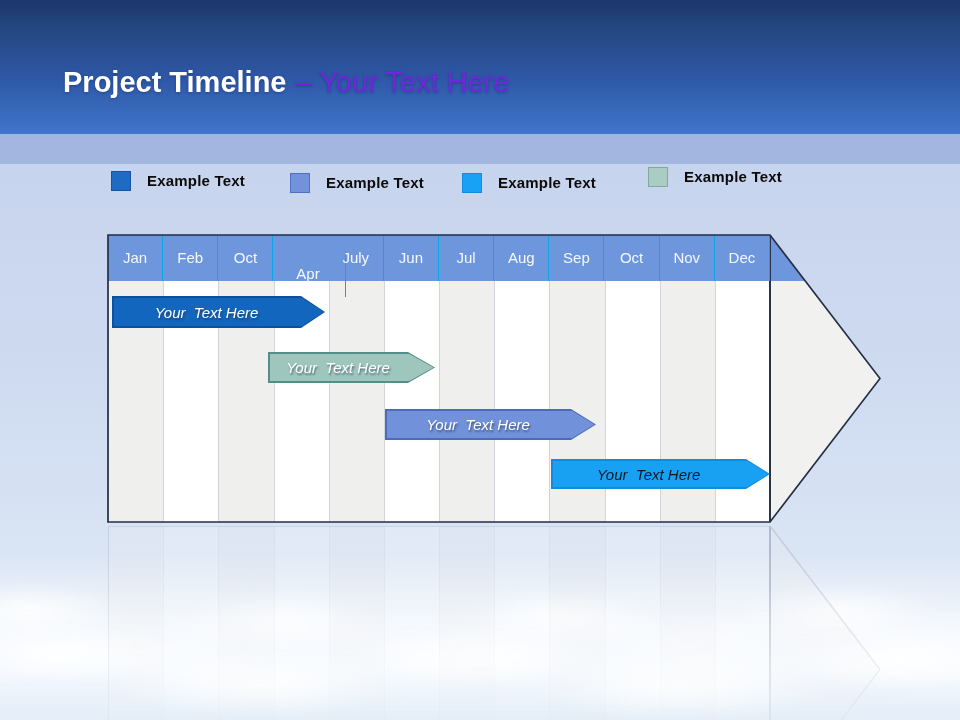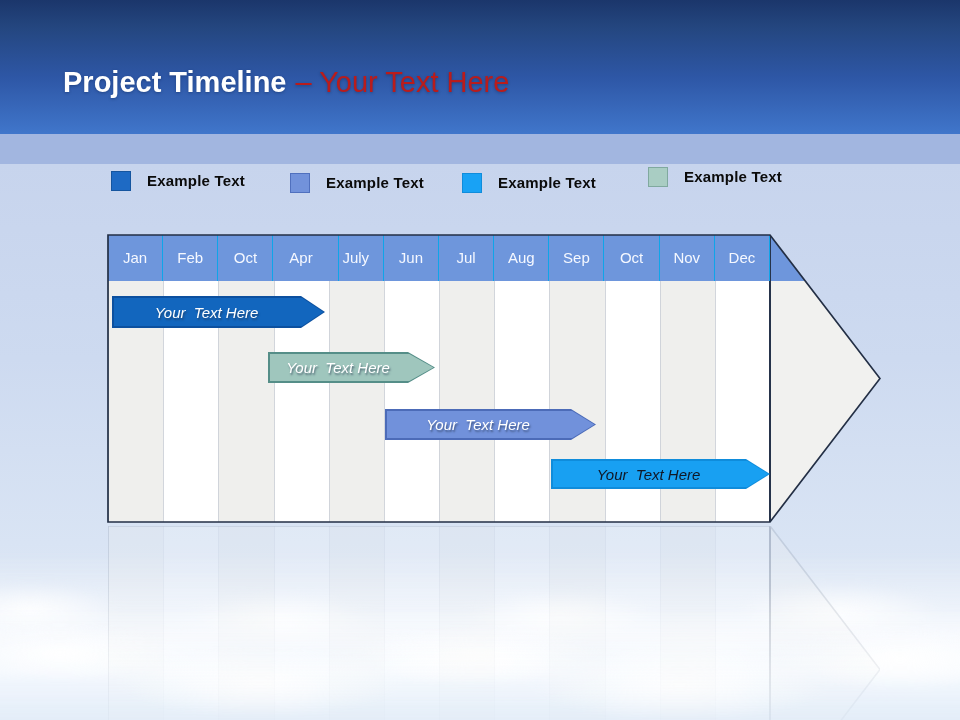--- a/index.html
+++ b/index.html
@@ -12,21 +12,21 @@
   .banner{
     position:absolute;left:0;top:0;width:960px;height:134px;
     background:linear-gradient(180deg,#1B366B 0%,#24467F 20%,#2E57A6 58%,#4076CB 100%);
   }
   .slide-title{
     position:absolute;left:63px;top:62px;height:40px;line-height:40px;
     color:#FFFFFF;font-size:29px;white-space:pre;
     text-shadow:0 1px 3px rgba(10,25,60,.35);
   }
   .slide-title .t-bold{font-weight:700;margin-top:45px;}
-  .slide-title .t-rest{font-weight:400;color:#b91c1c;margin-left:9px;}
+  .slide-title .t-rest{font-weight:400;color:#6d28d9;margin-left:9px;}
   
   .band{position:absolute;left:0;top:134px;width:960px;height:30px;background:#A2B6E0;}
   .sky{
     position:absolute;left:0;top:164px;width:960px;height:556px;
     background:linear-gradient(180deg,#C7D4ED 0%,#CDDAF0 35%,#D9E4F4 68%,#E7EFF9 100%);
   }
   .clouds-a{
     position:absolute;left:-20px;top:532px;width:1000px;height:190px;
     background:
       radial-gradient(ellipse 140px 45px at 5% 42%, rgba(255,255,255,.95), transparent 65%),
@@ -137,21 +137,21 @@
   <div class="timeline">
     <div class="tl-fill">
       <div class="tl-bg"></div>
       <div class="tl-header"></div>
       <div class="tl-stripes"></div>
       <div class="tl-right-line"></div>
       <div>
           <div class="month-cell" style="left: 0px; width: 55.1667px;">Jan</div>
           <div class="month-cell" style="left: 55.1667px; width: 55.1667px;">Feb</div>
           <div class="month-cell" style="left: 110.333px; width: 55.1667px;">Oct</div>
-          <div class="month-cell" style="left: 156px; width: 75px;">Apr</div>
+          <div class="month-cell" style="left: 163px; width: 75px; margin-top: 16px;">Apr</div>
           <div class="month-cell" style="left: 220.667px; width: 55.1667px;">July</div>
           <div class="month-cell" style="left: 275.833px; width: 55.1667px;">Jun</div>
           <div class="month-cell" style="left: 331px; width: 55.1667px;">Jul</div>
           <div class="month-cell" style="left: 386.167px; width: 55.1667px;">Aug</div>
           <div class="month-cell" style="left: 441.333px; width: 55.1667px;">Sep</div>
           <div class="month-cell" style="left: 496.5px; width: 55.1667px; text-align: center;">Oct</div>
           <div class="month-cell" style="left: 551.667px; width: 55.1667px;">Nov</div>
           <div class="month-cell" style="left: 606.833px; width: 55.1667px;">Dec</div>
         </div>
     </div>

